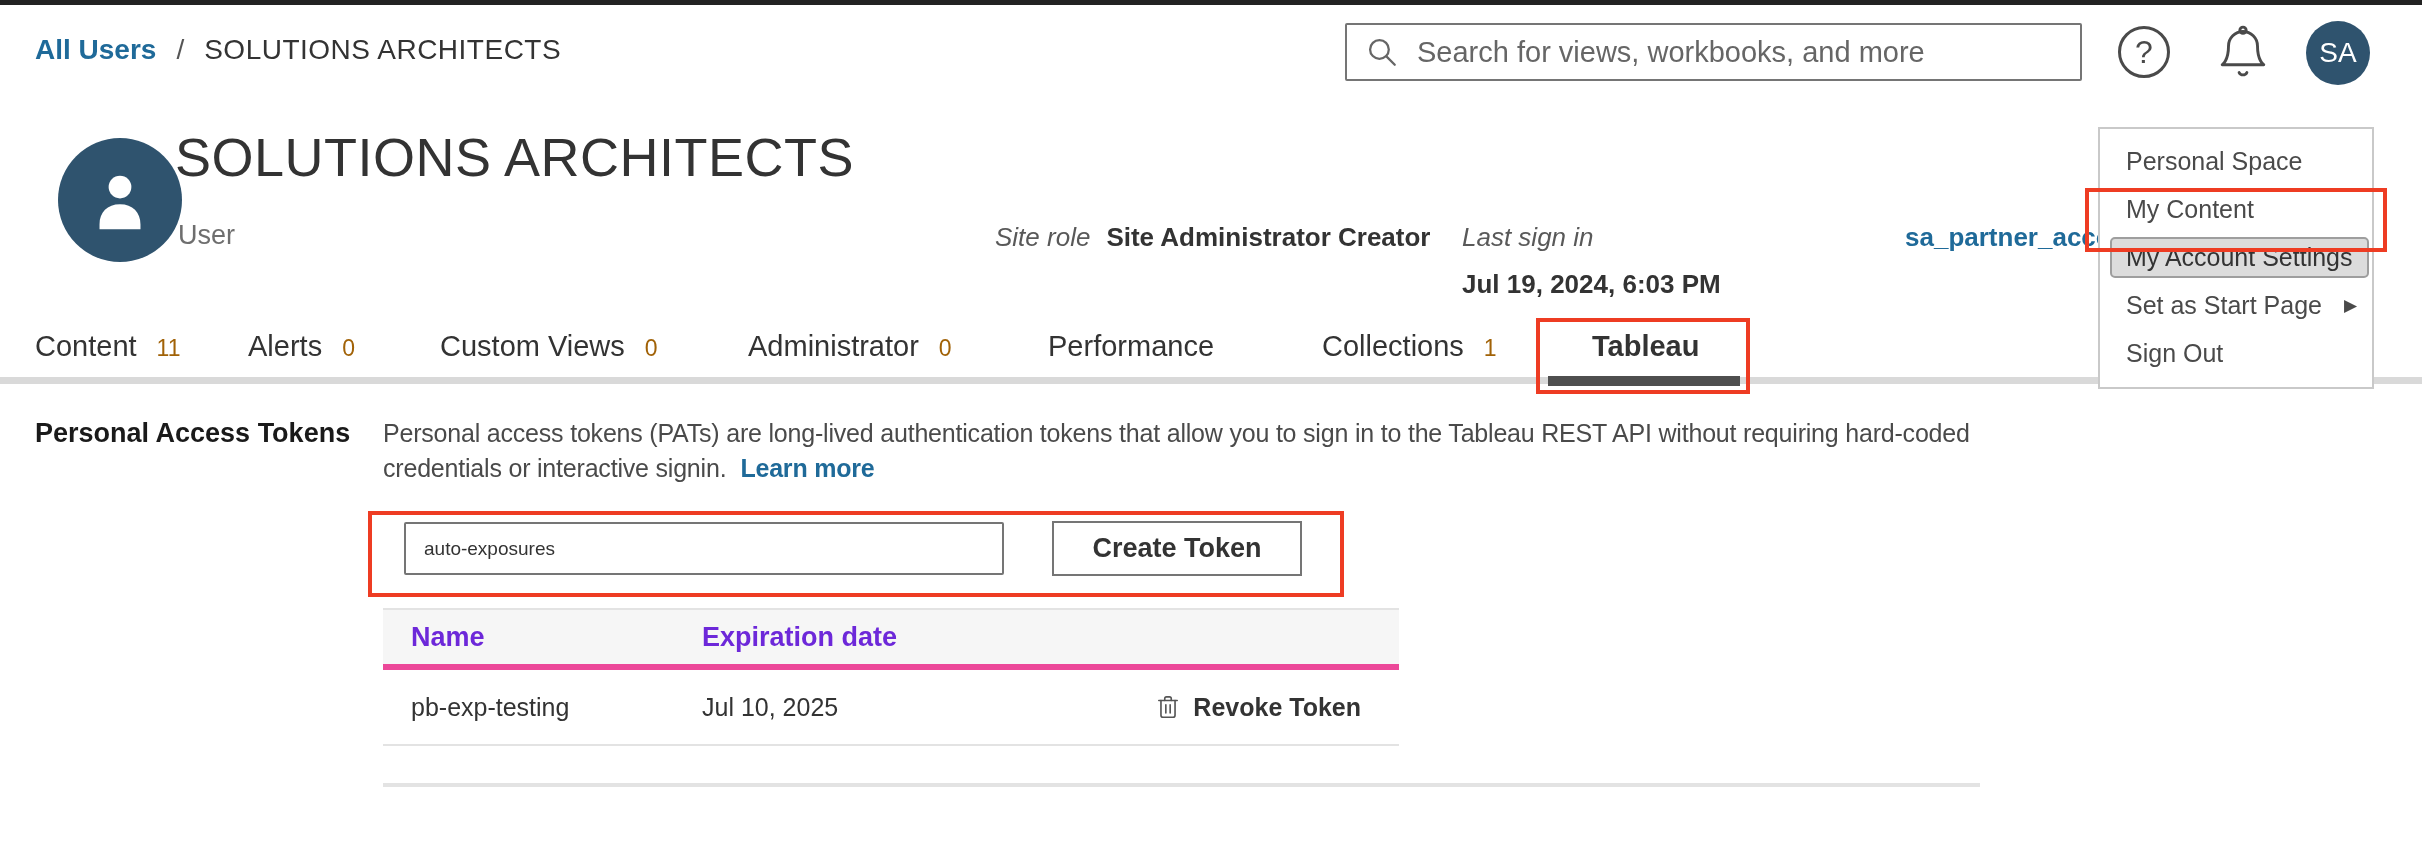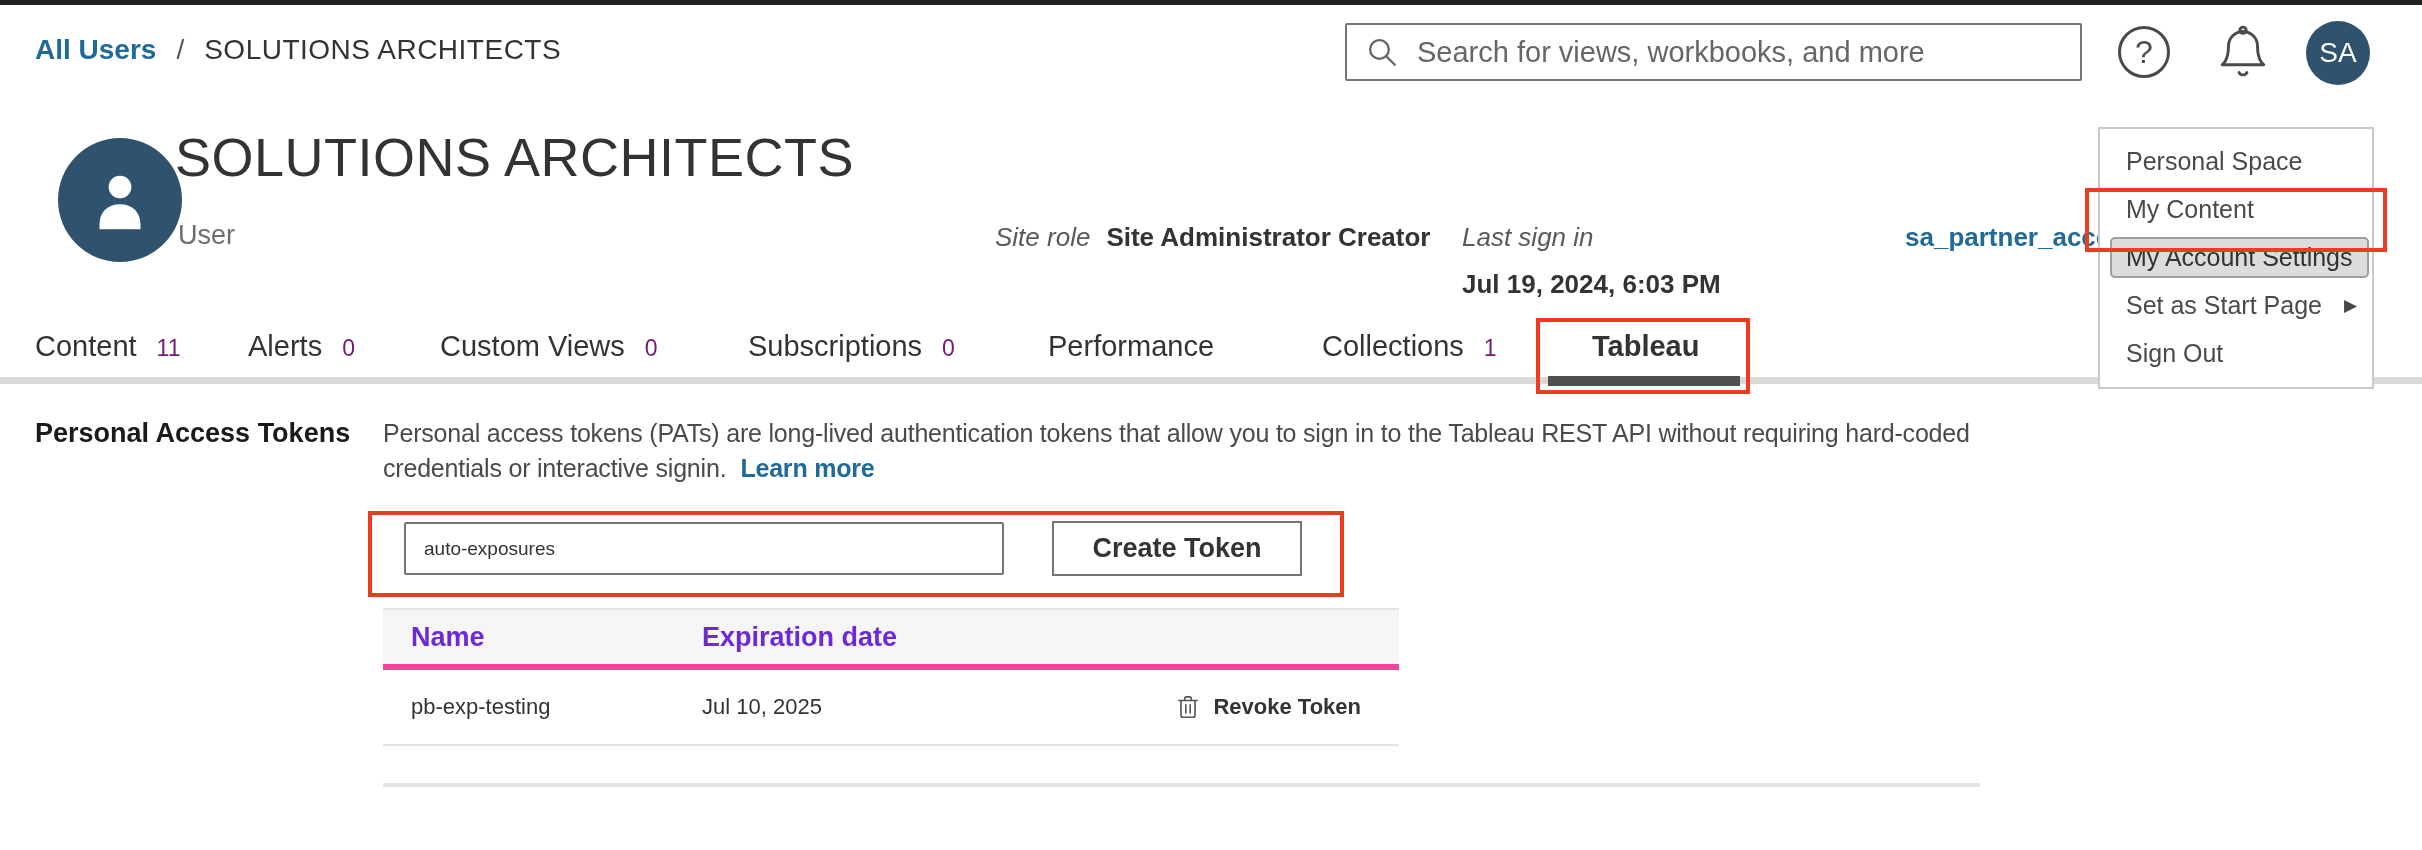--- a/index.html
+++ b/index.html
@@ -37,21 +37,21 @@
   .profile-sub{position:absolute;left:178px;top:220px;font-size:27px;color:#6e6e6e;}
   .meta{position:absolute;top:222px;font-size:26px;display:flex;align-items:baseline;gap:16px;white-space:nowrap;}
   .meta-1{left:995px;} .meta-2{left:1462px;flex-direction:column;}
   .meta-label{color:#595959;font-style:italic;}
   .meta-value{color:#333;font-weight:700;}
   .account-link{position:absolute;left:1905px;top:222px;font-size:26px;font-weight:700;color:var(--link);
                 text-decoration:none;white-space:nowrap;cursor:pointer;}
 
   
   .tab{position:absolute;top:330px;font-size:29px;color:#333;display:flex;align-items:baseline;cursor:pointer;white-space:nowrap;}
-  .tcount{font-size:23px;color:#701a75;margin-left:20px;}
+  .tcount{font-size:23px;color:#a16207;margin-left:20px;}
   .tcount:empty{display:none;}
   .tab-0{left:35px;} .tab-1{left:248px;} .tab-2{left:440px;} .tab-3{left:748px;}
   .tab-4{left:1048px;} .tab-5{left:1322px;} .tab-6{left:1592px;font-weight:700;}
   .tabs-divider{position:absolute;left:0;top:377px;width:100%;height:7px;background:#d9d9d9;}
   .tab-underline{position:absolute;left:1548px;top:376px;width:192px;height:10px;background:var(--tab-underline);}
 
   
   .ann{position:absolute;border:4px solid var(--annotation);box-sizing:border-box;pointer-events:none;}
   .ann-settings{left:1536px;top:318px;width:214px;height:76px;z-index:5;}
   .ann-create{left:368px;top:511px;width:976px;height:86px;}
@@ -63,21 +63,21 @@
   .learn-more{color:var(--link);font-weight:700;text-decoration:none;margin-left:14px;cursor:pointer;}
   .token-input{position:absolute;left:404px;top:522px;width:600px;height:53px;border:2px solid #757575;border-radius:2px;
                font-size:19px;color:#333;padding:0 18px;box-sizing:border-box;font-family:inherit;outline:none;}
   .create-btn{position:absolute;left:1052px;top:521px;width:250px;height:55px;background:#fff;border:2px solid #757575;
               border-radius:0;font-size:27px;font-weight:700;color:#333;font-family:inherit;cursor:pointer;}
 
   .pat-table{position:absolute;left:383px;top:608px;width:1016px;}
   .thead{height:62px;background:#f6f6f6;border-top:2px solid #e3e3e3;border-bottom:6px solid #ec4899;
          display:flex;align-items:center;font-weight:700;font-size:27px;color:#6d28d9;box-sizing:border-box;}
   .col-name{padding-left:28px;width:291px;box-sizing:content-box;}
-  .trow{height:76px;display:flex;align-items:center;font-size:22px;color:#333;border-bottom:2px solid #e3e3e3;box-sizing:border-box;}
+  .trow{height:76px;display:flex;align-items:center;font-size:25px;color:#333;border-bottom:2px solid #e3e3e3;box-sizing:border-box;}
   .row-action{margin-left:auto;display:flex;align-items:center;gap:12px;padding-right:38px;font-weight:700;cursor:pointer;}
   .section-divider{position:absolute;left:383px;top:783px;width:1597px;height:4px;background:#e3e3e3;}
 
   
   .menu{position:absolute;left:2098px;top:91px;width:276px;height:262px;background:#fff;border:2px solid #c9c9c9;
         box-sizing:border-box;z-index:10;padding:8px 0;display:flex;flex-direction:column;margin-top:36px;}
   .menu-item{height:48px;display:flex;align-items:center;padding:0 26px;font-size:25px;color:#4a4a4a;
              white-space:nowrap;cursor:pointer;}
   .chip{background:#dcdcdc;border:2px solid #9e9e9e;border-radius:5px;padding:4px 14px;margin-left:-16px;color:#333;}
   .submenu-arrow{margin-left:22px;font-size:17px;color:#4a4a4a;}
@@ -139,21 +139,21 @@
   </div>
   <div class="tab tab-1">
     <span>Alerts</span>
     <span class="tcount">0</span>
   </div>
   <div class="tab tab-2">
     <span>Custom Views</span>
     <span class="tcount">0</span>
   </div>
   <div class="tab tab-3">
-    <span>Subscriptions</span>
+    <span>Administrator</span>
     <span class="tcount">0</span>
   </div>
   <div class="tab tab-4">
     <span>Performance</span>
   </div>
   <div class="tab tab-5">
     <span>Collections</span>
     <span class="tcount">1</span>
   </div>
   <div class="tab tab-6">

